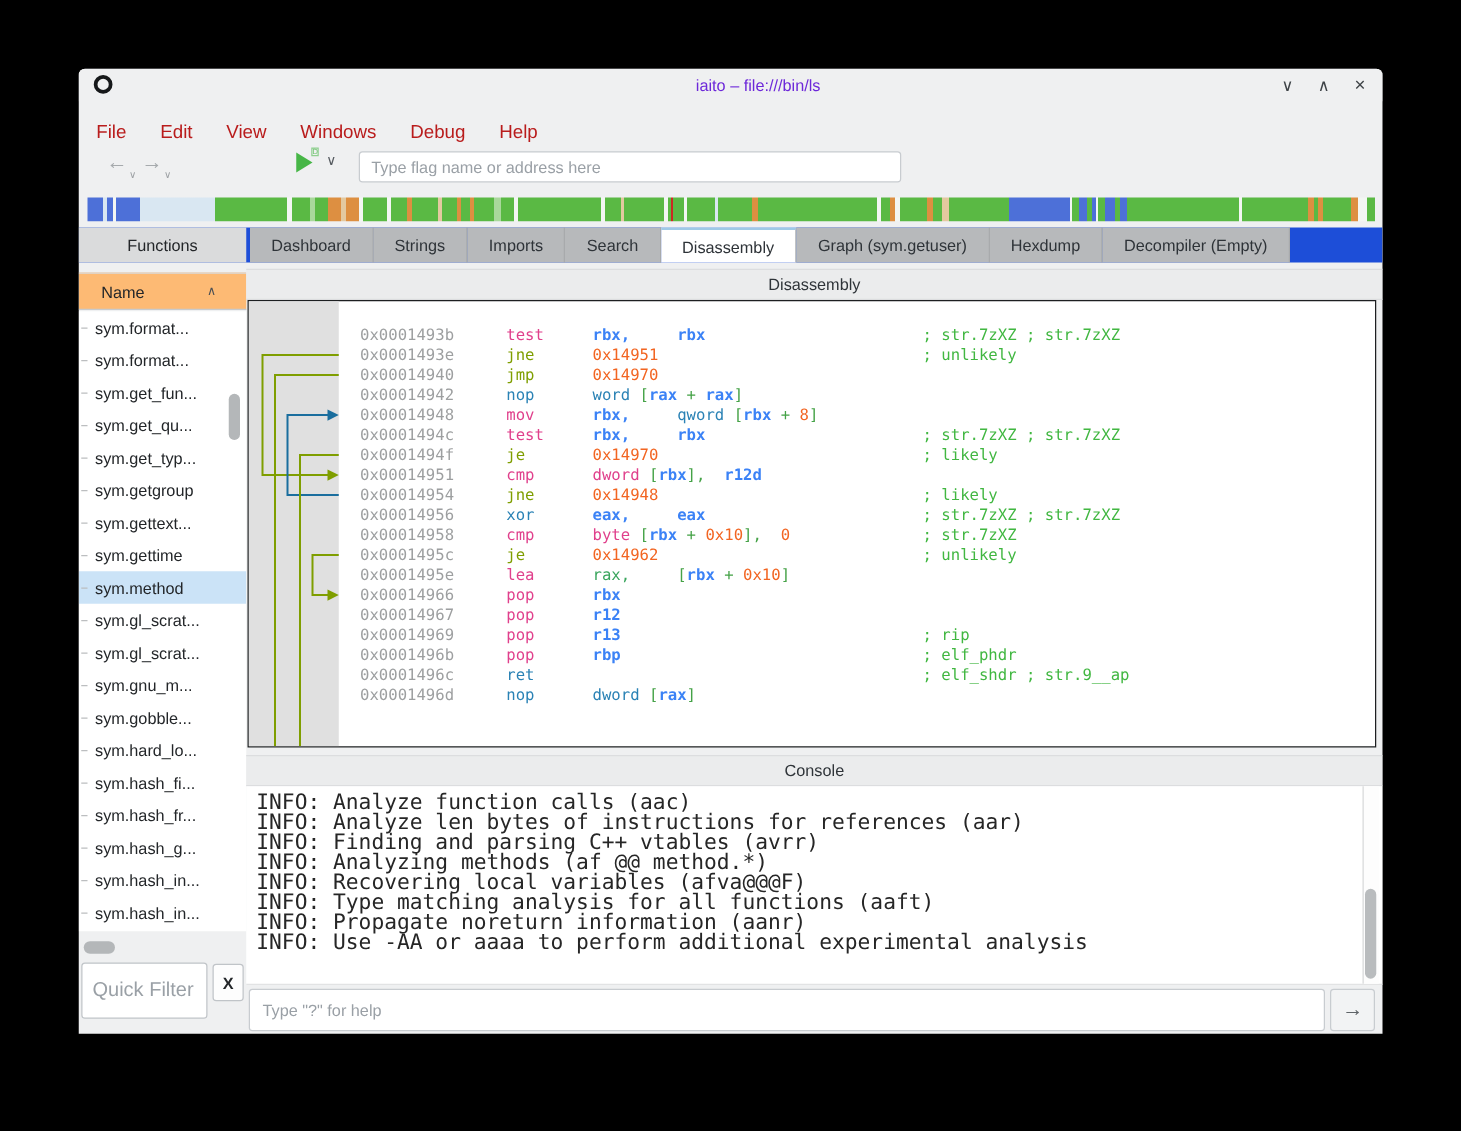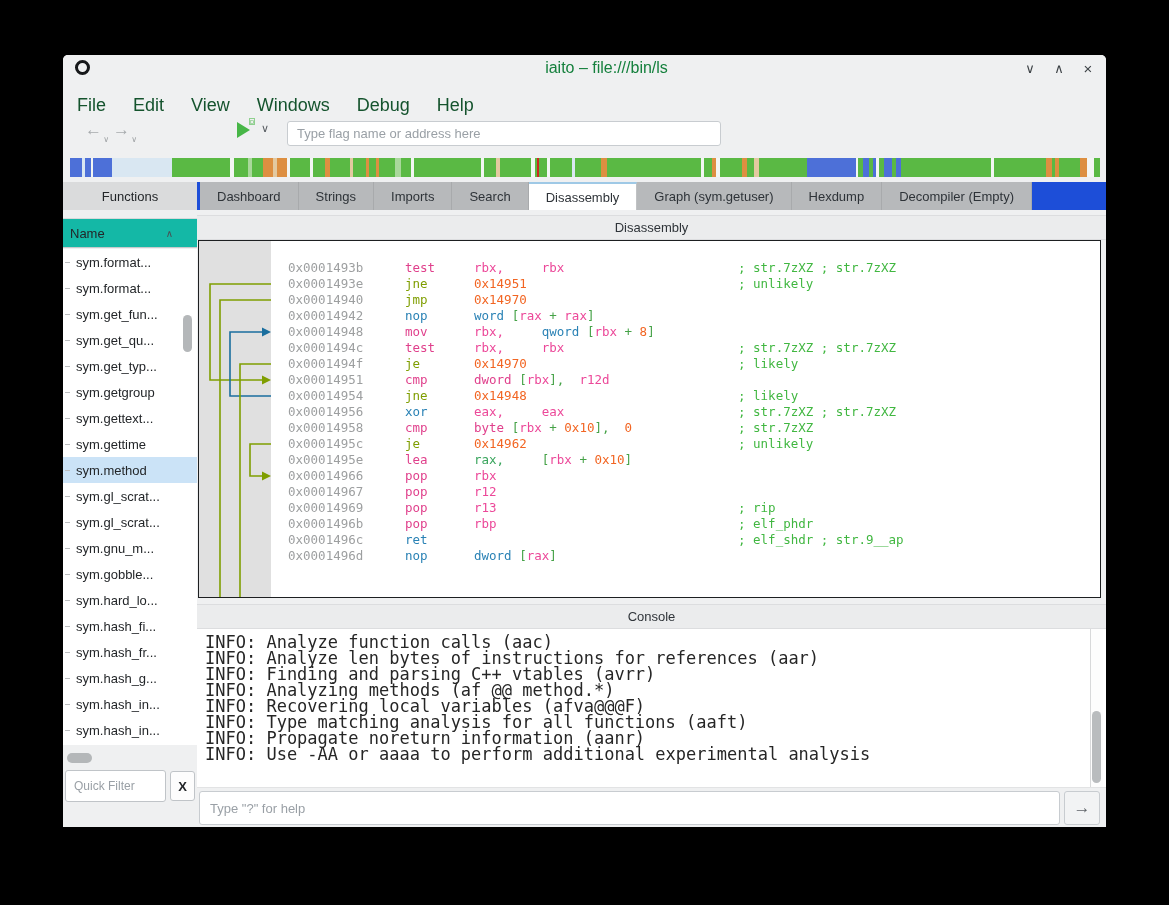--- a/index.html
+++ b/index.html
@@ -7,28 +7,28 @@
   .stage { position:relative; width:1169px; height:905px; background:#000; overflow:hidden;
            font-family:"Liberation Sans", sans-serif; }
   .window { position:absolute; left:63px; top:55px; width:1043px; height:772px;
             background:#eff0f1; border-radius:5px 5px 0 0; overflow:hidden; }
 
   
   .titlebar { position:absolute; left:0; top:0; width:100%; height:26px; background:#eff0f1;
               display:flex; align-items:center; }
   .app-logo { position:absolute; left:12px; top:5px; width:15px; height:15px; border:3px solid #16181a;
               border-radius:50%; }
-  .title-text { width:100%; text-align:center; font-size:16px; color:#15803d;padding-left:44px; }
+  .title-text { width:100%; text-align:center; font-size:13px; color:#6d28d9;padding-left:44px; }
   .win-controls { position:absolute; right:10px; top:0; height:26px; display:flex; gap:13px; align-items:center; }
   .win-btn { font-size:13px; color:#3e4347; width:16px; text-align:center; cursor:default; }
 
   
   .menubar { position:absolute; left:0; top:27px; width:100%; height:26px; display:flex; align-items:center;
              padding-left:14px; gap:27px; }
-  .menu-item { font-size:18px; color:#14532d;margin-top:20px; }
+  .menu-item { font-size:15px; color:#b91c1c;margin-top:20px; }
 
   
   .toolbar { position:absolute; left:0; top:53px; width:100%; height:48px; }
   .nav-arrow { position:absolute; top:12px; font-size:17px; font-weight:bold; color:#a6aaad; }
   .nav-arrow .sub { position:absolute; right:-7px; bottom:-4px; font-size:8px; font-weight:normal; color:#9da1a4; }
   .play-wrap { position:absolute; left:172px; top:13px; width:18px; height:18px; }
   .play-tri { width:0; height:0; border-top:8px solid transparent; border-bottom:8px solid transparent;
               border-left:13px solid #47b647; position:absolute; left:2px; top:1px; }
   .play-badge { position:absolute; right:-2px; top:-3px; width:6px; height:7px; border:1px solid #8fd08f;
                 background:#eff0f1; font-size:6px; color:#6cc06c; line-height:6px; text-align:center; }
@@ -45,33 +45,33 @@
   .tabrow { position:absolute; left:0; top:127px; width:100%; height:28px; background:#1d4ed8; display:flex; }
   .functions-tab { width:134px; height:28px; background:#dadbdc; display:flex; align-items:center;
                    justify-content:center; font-size:13px; color:#232629; flex:none; }
   .tabs { display:flex; height:28px; margin-left:3px; }
   .tab { padding:0 17px; display:flex; align-items:center; font-size:13px; color:#2e3338;
          background:#b7b9bb; border-right:1px solid #a8aaac; white-space:nowrap; }
   .tab.active { background:#fff; border-top:2px solid #9fc9e6; border-right:1px solid #c0c2c4; }
 
   
   .sidebar { position:absolute; left:0; top:155px; width:134px; bottom:0; }
-  .name-header { position:absolute; left:0; top:8px; width:134px; height:30px; background:#14b8a6;
+  .name-header { position:absolute; left:0; top:8px; width:134px; height:30px; background:#fdba74;
                  border-bottom:1px solid #c8cacc; border-top:1px solid #d8dadb; display:flex; align-items:center;
-                 font-size:13px; color:#232629; padding:0 10px 0 7px; }
+                 font-size:13px; color:#232629; padding:0 10px 0 18px; }
   .name-sort { margin-left:auto; margin-right:14px; font-size:10px; color:#4a4f54; }
   .fn-list { position:absolute; left:0; top:39px; width:134px; height:496px; background:#fff; overflow:hidden; }
   .fn-item { position:relative; height:26px; display:flex; align-items:center; padding-left:13px;
              font-size:13px; color:#232629; white-space:nowrap; }
   .fn-item .tick { position:absolute; left:2px; top:13px; width:5px; height:1px; background:#bcbec0; }
   .fn-item.selected { background:#cbe3f7; }
   .side-vscroll { position:absolute; right:5px; top:105px; width:9px; height:37px; background:#b4b7b9; border-radius:4.5px; }
   .side-hscroll { position:absolute; left:4px; top:543px; width:25px; height:10px; background:#b4b7b9; border-radius:5px; }
-  .qf-input { position:absolute; left:2px; top:560px; width:101px; height:32px; background:#fff;
-              border:1px solid #c0c4c8; border-radius:3px; font-size:12px; padding:0 8px; color:#232629;
+  .qf-input { position:absolute; left:2px; top:560px; width:101px; height:45px; background:#fff;
+              border:1px solid #c0c4c8; border-radius:3px; font-size:16px; padding:0 8px; color:#232629;
               font-family:"Liberation Sans", sans-serif; }
   .qf-clear { position:absolute; left:107px; top:561px; width:25px; height:30px; background:#fdfdfd;
               border:1px solid #c0c4c8; border-radius:3px; font-size:13px; font-weight:bold; color:#232629;
               display:flex; align-items:center; justify-content:center; }
 
   .main { position:absolute; left:134px; right:0; top:155px; bottom:0; }
   .dock-header { position:absolute; left:0; width:100%; height:25px; background:#ebeced;
                  border-top:1px solid #dcdddf; border-bottom:1px solid #dcdddf;
                  display:flex; align-items:center; justify-content:center; font-size:13px; color:#2f3439; }
   .dis-header { top:5px; }
@@ -83,21 +83,21 @@
   .dis-svg { position:absolute; left:0; top:0; }
   .dis-rows { position:absolute; left:0; top:19px; width:100%;
               font-family:"DejaVu Sans Mono","Liberation Mono",monospace; font-size:12.5px; }
   .drow { position:relative; height:16px; line-height:16px; white-space:pre; padding-left:89px; }
   .drow .addr { display:inline-block; width:117px; color:#9d9fa0; }
   .drow .mnem { display:inline-block; width:69px; }
   .drow .com { position:absolute; left:539px; top:0; color:#41b741; }
   .tk-kw  { color:#e0408c; }
   .tk-jmp { color:#7f9e00; }
   .tk-op  { color:#2a82b5; }
-  .tk-reg { color:#ec4899; }
+  .tk-reg { color:#3b82f6;font-weight:bold; }
   .tk-regw{ color:#3aa55d; }
   .tk-brk { color:#45a247; }
   .tk-num { color:#f26522;margin-top:32px; }
   .tk-sp  { color:#000; }
 
   .console-body { position:absolute; left:0; top:419px; width:100%; height:159px; background:#fff;
                   border-bottom:1px solid #e2e3e4; }
   .console-lines { padding:5px 0 0 8px; font-family:"DejaVu Sans Mono","Liberation Mono",monospace;
                    font-size:17px; color:#262626; }
   .console-lines div { height:16px; line-height:16px; white-space:pre; }

